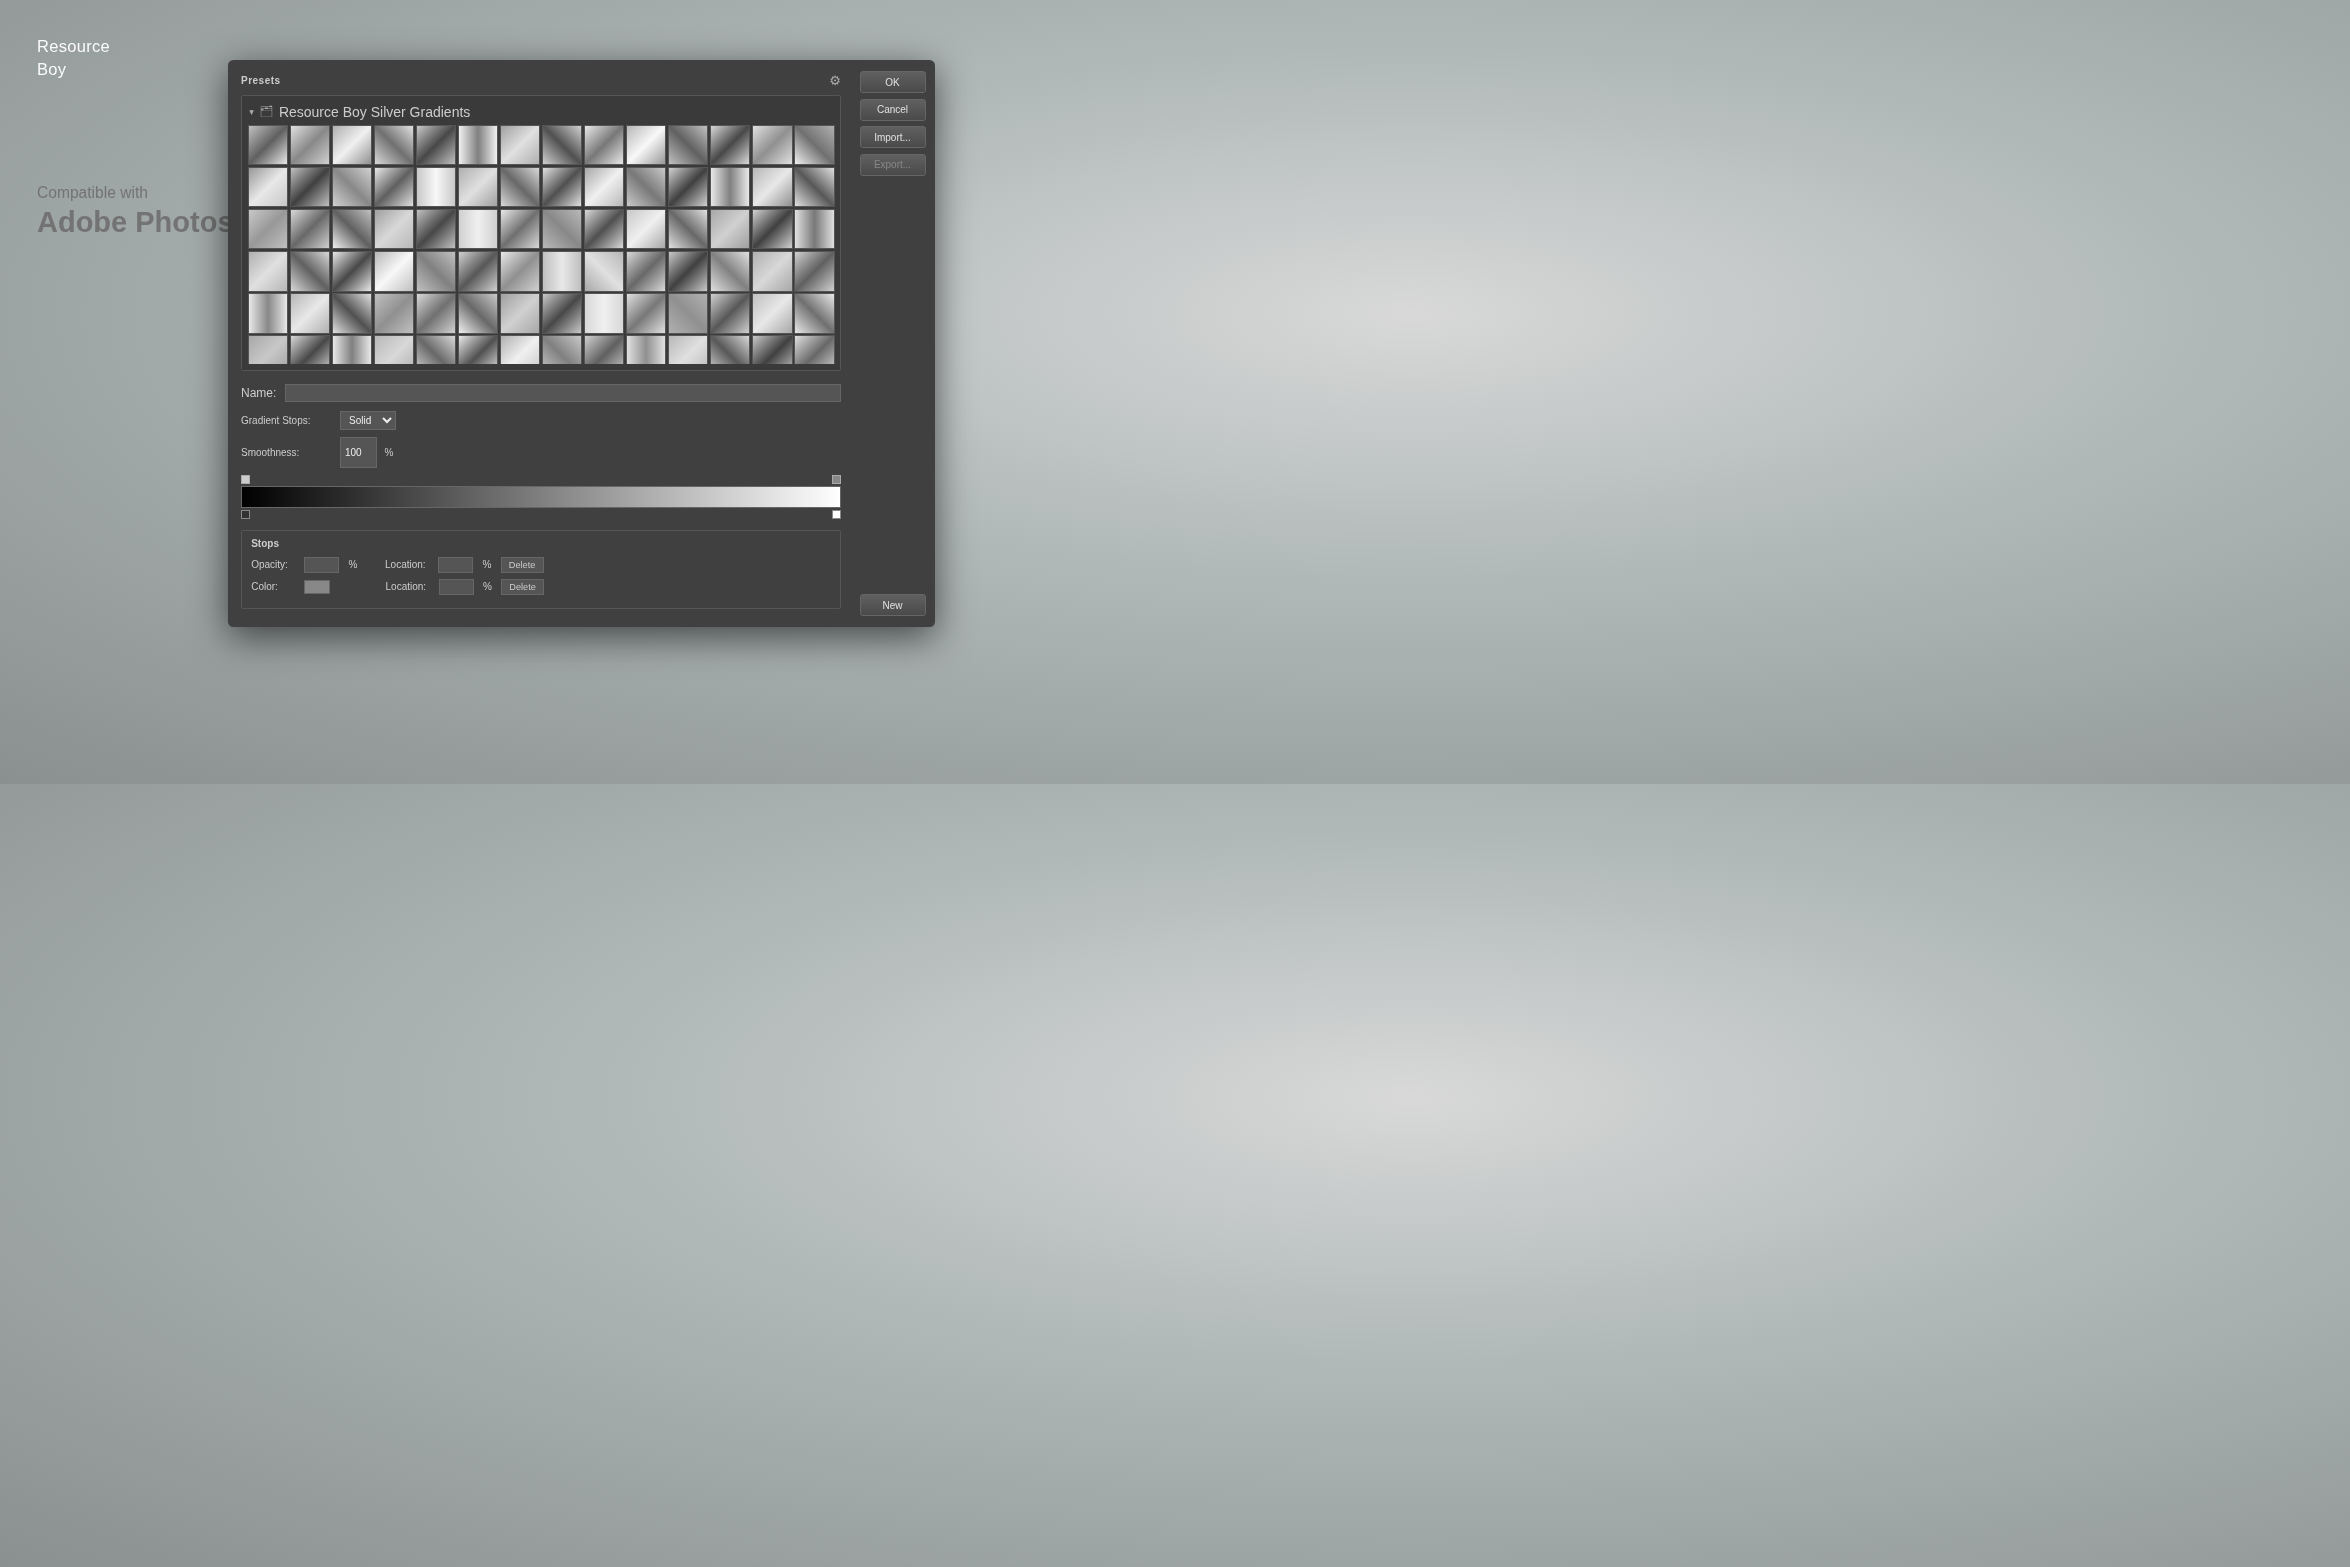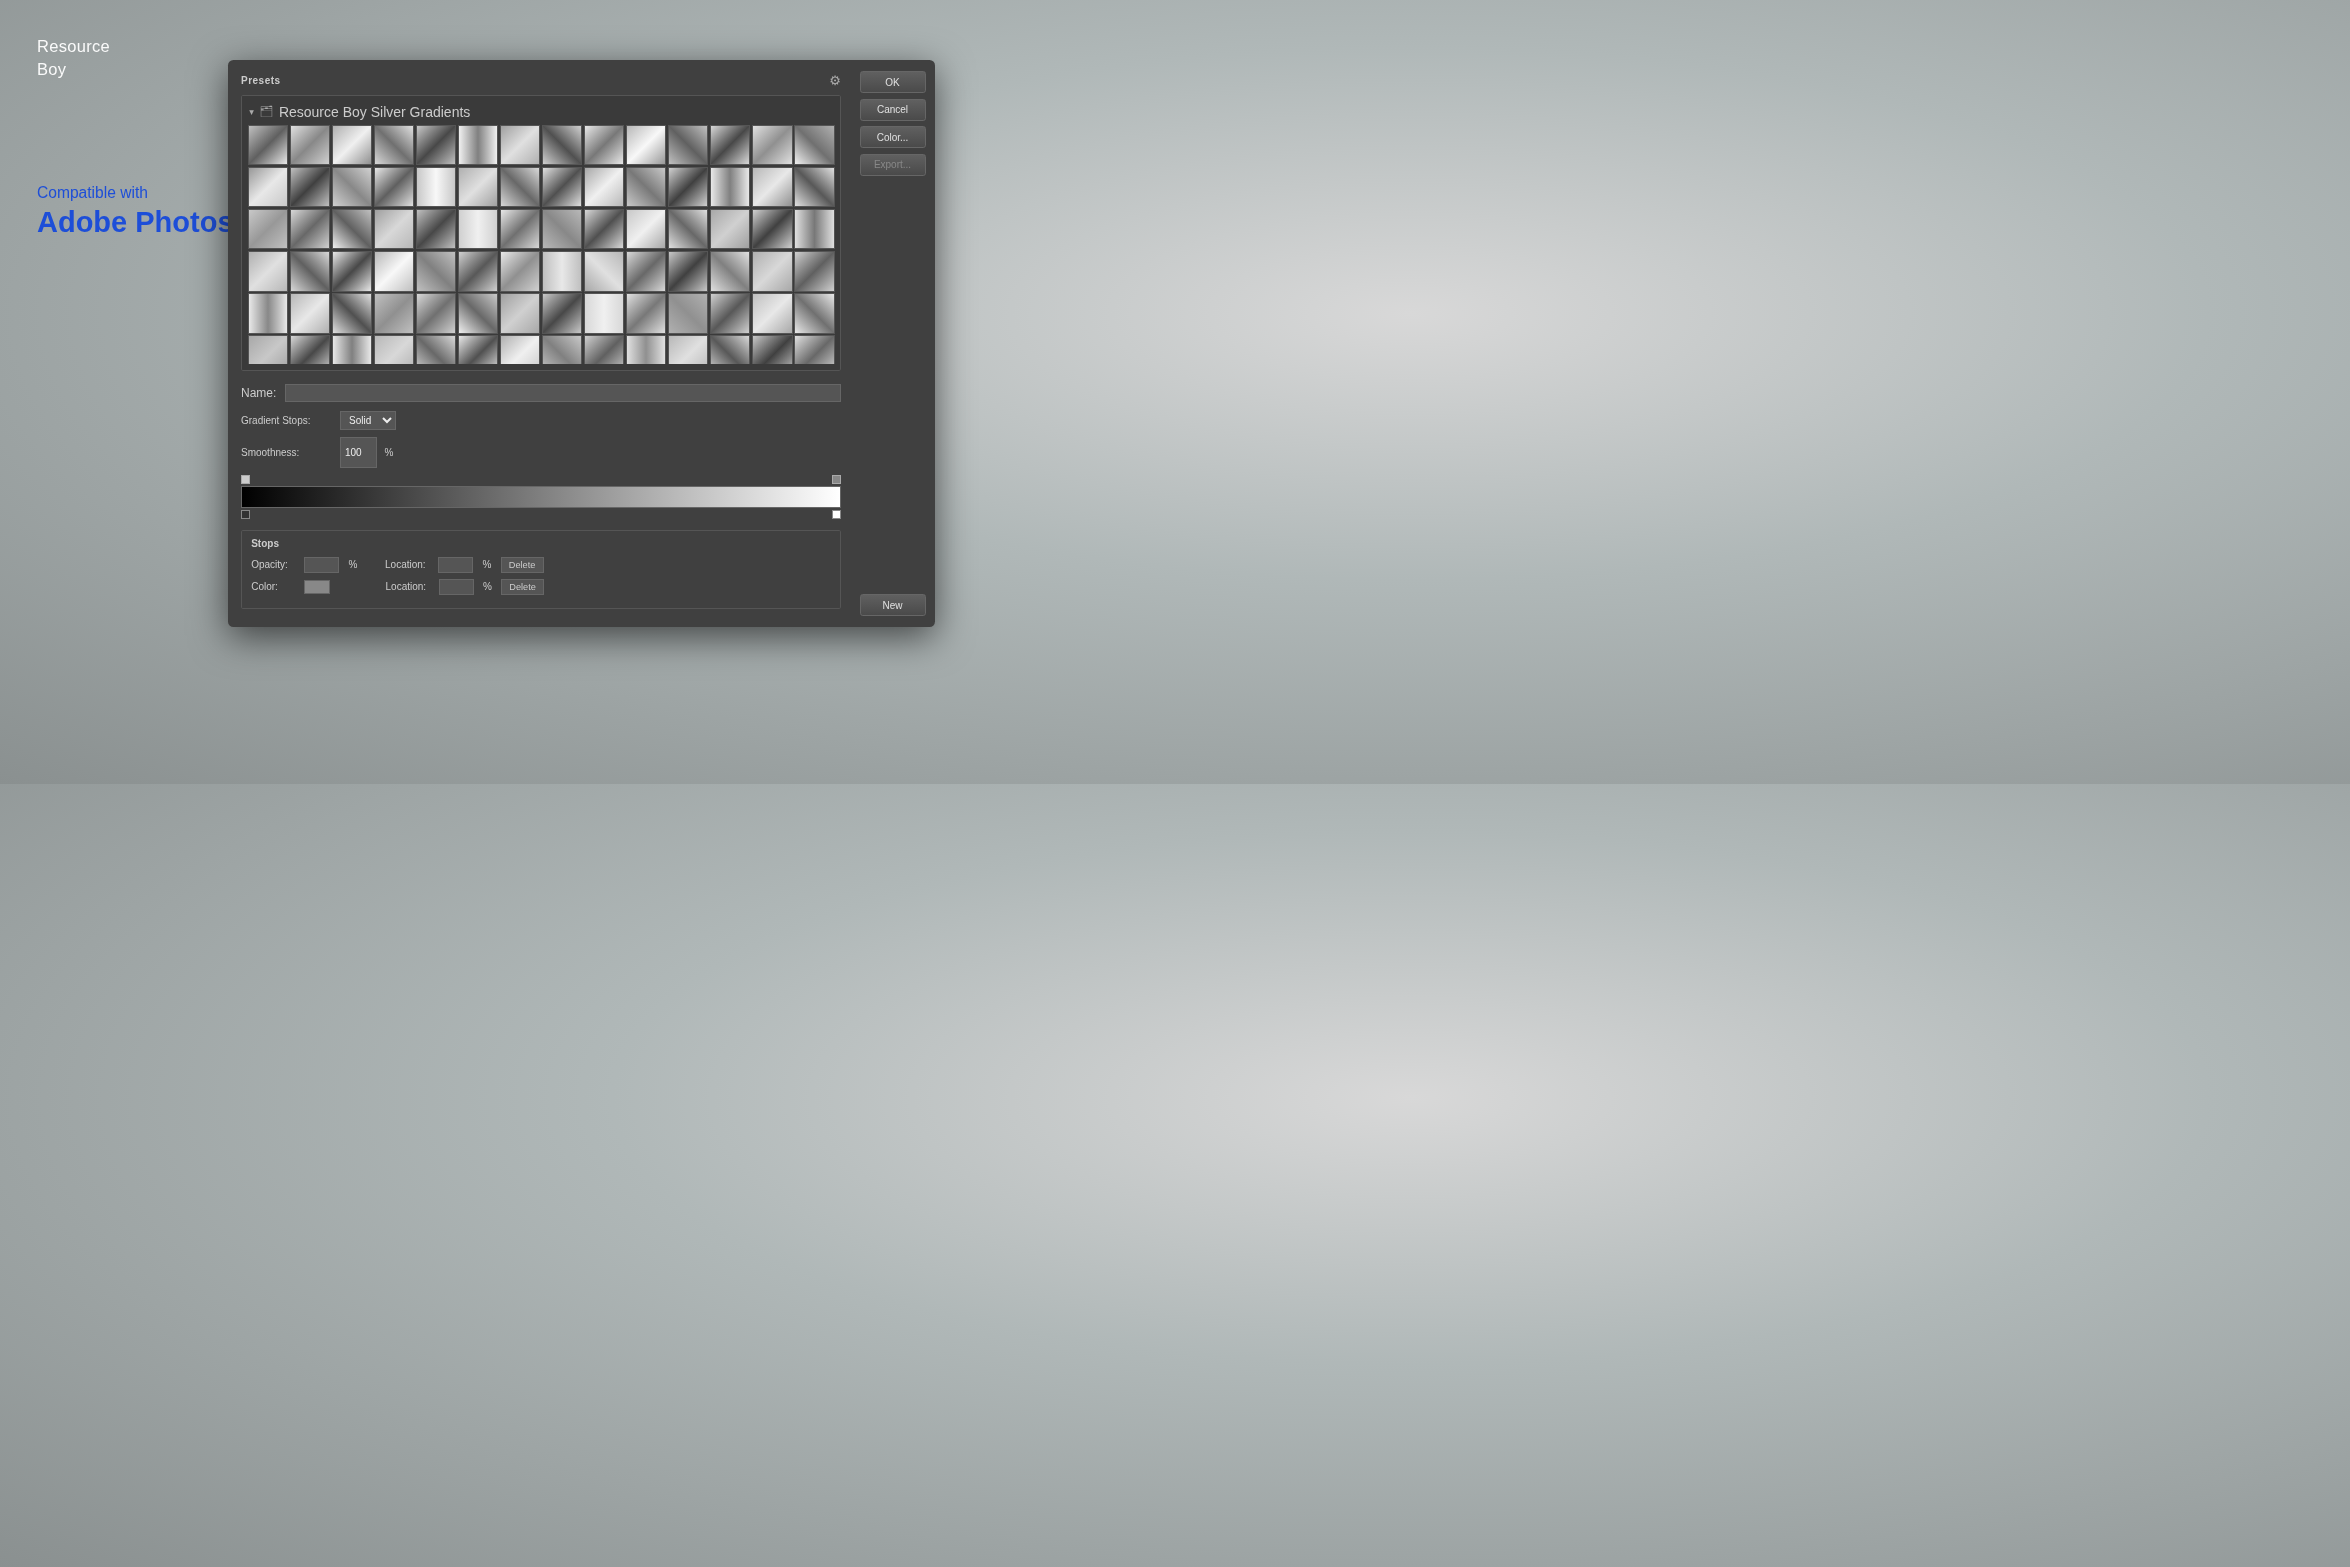--- a/index.html
+++ b/index.html
@@ -24,21 +24,21 @@
       line-height: 1.4;
       letter-spacing: 0.3px;
       opacity: 0.95;
     }
 
     
     .compatible-text {
       position: absolute;
       top: 184px;
       left: 37px;
-      color: #1d4ed8;
+      color: #737373;
     }
     .compatible-text .line1 {
       font-size: 15.6px;
       font-weight: 400;
       margin-bottom: 3.7px;
     }
     .compatible-text .line2 {
       font-size: 29px;
       font-weight: 700;
     }
@@ -509,20 +509,20 @@
           <input class="stops-input" type="text" value="" style="">
           <span class="stops-unit">%</span>
           <button class="delete-btn">Delete</button>
         </div>
       </div>
     </div>
 
     <div class="ps-buttons">
       <button class="ps-btn">OK</button>
       <button class="ps-btn">Cancel</button>
-      <button class="ps-btn">Color...</button>
+      <button class="ps-btn">Import...</button>
       <button class="ps-btn disabled">Export...</button>
       <div style="flex:1;"></div>
       <button class="ps-btn">New</button>
     </div>
   </div>
 </div>
 
 
 </body></html>

